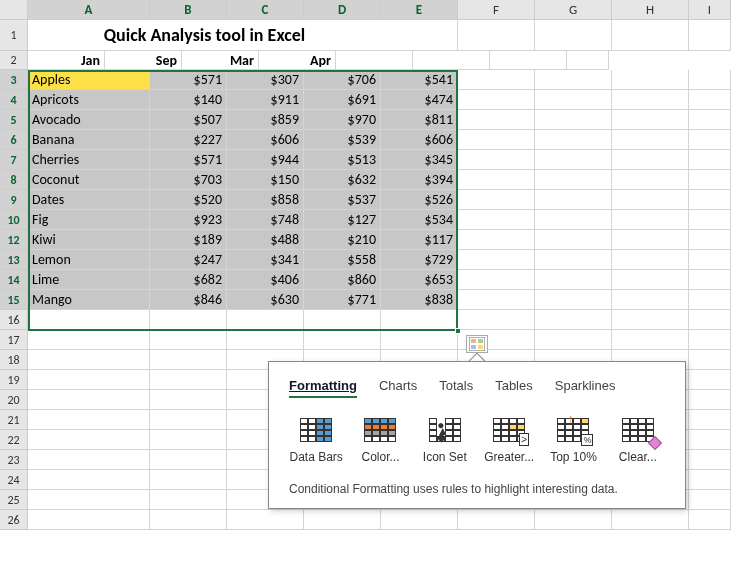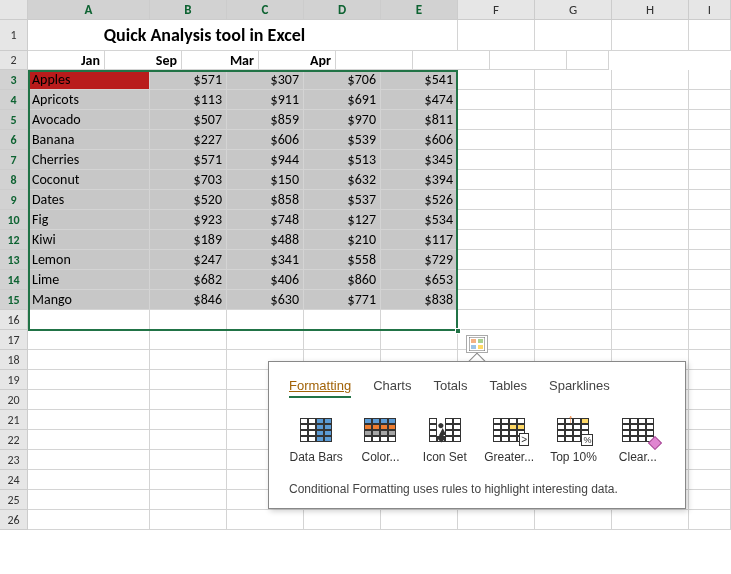--- a/index.html
+++ b/index.html
@@ -23,21 +23,21 @@
 .rh { width: 28px; background: #e6e6e6; border-right: 1px solid #ccc; border-bottom: 1px solid #ccc; text-align: center; font-size: 12px; color: #333; display: flex; align-items: center; justify-content: center; }
 .cell { border-right: 1px solid #d4d4d4; border-bottom: 1px solid #d4d4d4; padding: 0 4px; display: flex; align-items: center; font-size: 14px; background: #fff; overflow: hidden; white-space: nowrap; }
 .r1 { height: 31px; }
 .r2 { height: 19px; }
 .rn { height: 20px; }
 .title-cell { font-size: 18px; font-weight: bold; justify-content: center; border-right: none; }
 .title-ext { border-right: 1px solid #d4d4d4; }
 .hdr { font-weight: bold; }
 .num { justify-content: flex-end; }
 .sel { background: #c7c7c7; }
-.sel-active { background: #b91c1c; }
+.sel-active { background: #fde047; }
 .rh-sel { background: #d2d2d2; font-weight: bold; color: #0e6332;}
 .ch-sel { background: #d2d2d2; font-weight: bold; color: #0e6332;}
 .selection-border {
   position: absolute;
   border: 2px solid #217346;
   pointer-events: none;
 }
 .fill-handle {
   position: absolute; width: 6px; height: 6px; background: #217346; border: 1px solid #fff;
 }
@@ -61,21 +61,21 @@
   position: absolute;
   width: 418px;
   background: #fff;
   border: 1px solid #888;
   box-shadow: 2px 2px 6px rgba(0,0,0,0.2);
   padding: 16px 20px 12px 20px;
   font-family: 'Segoe UI', Arial, sans-serif;
 }
 .qa-tabs { display: flex; gap: 22px; margin-bottom: 18px; }
 .qa-tab { font-size: 13px; color: #444; cursor: pointer; padding-bottom: 3px; }
-.qa-tab.active { color: #a16207; text-decoration: underline; border-bottom: 2px solid #217346; }
+.qa-tab.active { color: #0f172a; text-decoration: underline; border-bottom: 2px solid #217346; font-weight: bold; }
 .qa-options { display: flex; gap: 10px; justify-content: flex-start; margin-bottom: 18px; }
 .qa-opt { width: 60px; text-align: center; cursor: pointer; font-size: 12px; color: #333; }
 .qa-opt .ico { width: 32px; height: 28px; margin: 0 auto 6px auto; display: flex; align-items: center; justify-content: center; }
 .qa-opt .lbl { white-space: nowrap; overflow: hidden; text-overflow: ellipsis; }
 .qa-desc { font-size: 12px; color: #444; }
 .itable { display: block; }
 .itable .tr { display: flex; }
 .itable .td { border: 1px solid #333; width: 8px; height: 6px; }
 </style>
 </head>
@@ -126,21 +126,21 @@
         <div class="cell rn cw-D num sel">$706</div>
         <div class="cell rn cw-E num sel">$541</div>
         <div class="cell rn cw-F"></div>
         <div class="cell rn cw-G"></div>
         <div class="cell rn cw-H"></div>
         <div class="cell rn cw-I"></div>
       </div>
       <div class="row rn">
         <div class="rh rn rh-sel">4</div>
         <div class="cell rn cw-A sel">Apricots</div>
-        <div class="cell rn cw-B num sel">$113</div>
+        <div class="cell rn cw-B num sel">$140</div>
         <div class="cell rn cw-C num sel">$911</div>
         <div class="cell rn cw-D num sel">$691</div>
         <div class="cell rn cw-E num sel">$474</div>
         <div class="cell rn cw-F"></div>
         <div class="cell rn cw-G"></div>
         <div class="cell rn cw-H"></div>
         <div class="cell rn cw-I"></div>
       </div>
       <div class="row rn">
         <div class="rh rn rh-sel">5</div>

